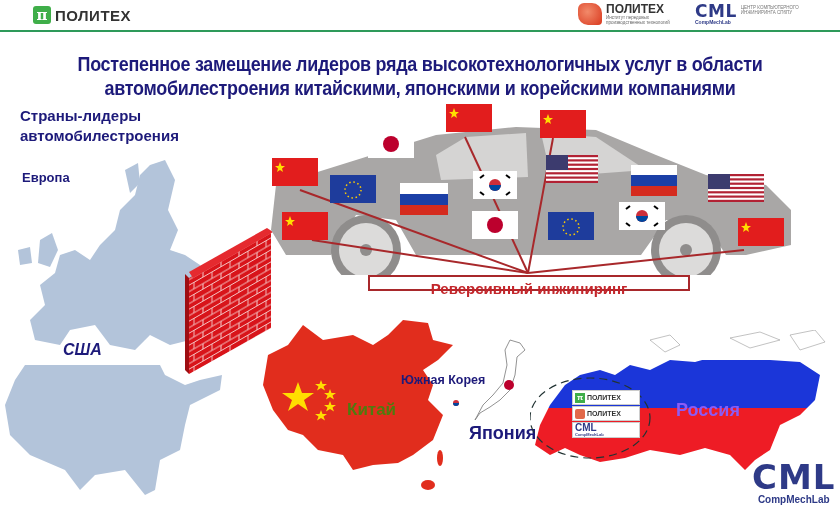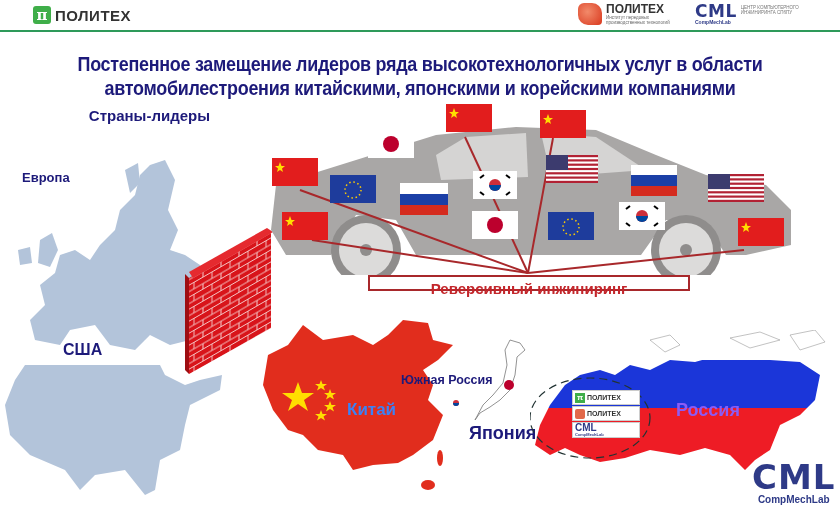--- a/index.html
+++ b/index.html
@@ -21,21 +21,21 @@
 
   .logo-cml-top { position: absolute; left: 695px; top: 3px; display: flex; gap: 4px; }
   .cml-block { display: flex; flex-direction: column; line-height: 1; }
   .cml-big { font-weight: 900; font-size: 17px; color: #2e3a87; letter-spacing: 0.5px; font-family: "DejaVu Sans", sans-serif; }
   .cml-small { font-size: 5px; font-weight: bold; color: #2e3a87; }
   .cml-desc { font-size: 4.5px; color: #777; line-height: 1.2; width: 60px; margin-top: 2px; }
 
   
   .title { position: absolute; left: 20px; top: 52px; width: 800px; text-align: center; color: #1d1a7a; font-weight: bold; font-size: 19.5px; line-height: 24px; letter-spacing: -0.3px; font-family: "Liberation Sans Narrow", "Liberation Sans", sans-serif; transform: scaleX(0.92); transform-origin: center top; }
 
-  .subtitle { position: absolute; left: 20px; top: 106px; width: 190px; text-align: right; color: #1d1a7a; font-weight: bold; font-size: 15px; line-height: 20px; }
+  .subtitle { position: absolute; left: 20px; top: 106px; width: 190px; text-align: left; color: #1d1a7a; font-weight: bold; font-size: 15px; line-height: 20px; }
   .label { position: absolute; color: #1d1a7a; font-weight: bold; font-size: 13px; }
 
   
   .map { position: absolute; }
   .map svg { display: block; }
 
   
   .car { position: absolute; left: 266px; top: 115px; width: 530px; height: 160px; }
 
   .flag { position: absolute; width: 46px; height: 28px; overflow: hidden; }
@@ -70,20 +70,21 @@
   <div class="header-line"></div>
 </div>
 
 <div class="title">
   <div>Постепенное замещение лидеров ряда высокотехнологичных услуг в области</div>
   <div>автомобилестроения китайскими, японскими и корейскими компаниями</div>
 </div>
 
 <div class="subtitle">
   <div>Страны-лидеры</div>
+  <div>автомобилестроения</div>
 </div>
 
 <div class="map" style="left:0;top:155px;">
   <svg width="230" height="200" viewBox="0 0 230 200">
     <path fill="#b3c4da" d="M150,10 L165,5 L175,25 L168,55 L178,75 L170,95 L185,100 L200,110 L215,135 L210,165 L190,185 L170,190 L150,180 L135,195 L110,190 L95,170 L70,175 L60,190 L35,185 L30,165 L45,150 L40,130 L55,118 L60,100 L75,95 L90,105 L100,90 L115,75 L120,55 L135,40 L140,20 Z"></path>
     <path fill="#b3c4da" d="M40,85 L52,78 L58,95 L50,112 L38,108 Z"></path>
     <path fill="#b3c4da" d="M18,95 L30,92 L32,108 L20,110 Z"></path>
     <path fill="#b3c4da" d="M125,15 L138,8 L140,28 L130,38 Z"></path>
   </svg>
 </div>
@@ -101,21 +102,21 @@
     <path d="M4,44 L82,0 L88,4 L8,50 Z" fill="#e52a2f"></path>
     <path d="M4,50 L4,146 L0,142 L0,46 Z" fill="#9e0e12"></path>
   </svg>
 </div>
 
 <div class="map" style="left:0;top:360px;">
   <svg width="230" height="145" viewBox="0 0 230 145">
     <path fill="#b3c4da" d="M25,5 L160,5 L165,15 L185,25 L200,20 L222,15 L220,30 L190,45 L185,65 L180,90 L160,100 L155,130 L145,135 L125,110 L95,115 L80,130 L65,110 L30,95 L10,75 L5,45 L15,20 Z"></path>
   </svg>
 </div>
-<div class="label" style="left:63px;top:341px;font-size:16px;">США</div>
+<div class="label" style="left:63px;top:341px;font-size:16px;font-style:italic;">США</div>
 
 <div class="car">
   <svg width="530" height="160" viewBox="0 0 530 160">
     <path fill="#a9a7a6" d="M10,70 L90,45 L170,20 L250,12 L330,15 L390,40 L440,60 L500,70 L525,95 L525,130 L480,140 L460,140 L440,110 L400,105 L375,140 L150,140 L130,105 L90,100 L65,140 L20,140 L5,115 Z"></path>
     <path fill="#d5d4d3" d="M170,40 L200,22 L260,18 L262,62 L175,65 Z"></path>
     <path fill="#d5d4d3" d="M275,18 L330,22 L380,55 L285,62 Z"></path>
     <circle cx="100" cy="135" r="35" fill="#8f8d8c"></circle>
     <circle cx="100" cy="135" r="27" fill="#dcdbda"></circle>
     <circle cx="100" cy="135" r="6" fill="#8f8d8c"></circle>
     <circle cx="420" cy="135" r="35" fill="#8f8d8c"></circle>
@@ -276,36 +277,36 @@
     <path fill="#e12d1d" d="M10,40 L30,30 L45,10 L65,25 L95,20 L115,30 L130,20 L145,5 L170,8 L175,25 L195,30 L180,45 L165,55 L175,70 L170,85 L185,100 L175,125 L155,140 L140,148 L115,150 L95,155 L85,140 L60,135 L45,120 L30,115 L15,95 L5,70 Z"></path>
     <ellipse cx="170" cy="170" rx="7" ry="5" fill="#e12d1d"></ellipse>
     <ellipse cx="182" cy="143" rx="3" ry="8" fill="#e12d1d"></ellipse>
     <polygon points="40,67 44,78 56,78 46,85 50,96 40,89 30,96 34,85 24,78 36,78" fill="#ffde00"></polygon>
     <polygon points="63,65 64.5,69 69,69 65.5,71.5 67,75.5 63,73 59,75.5 60.5,71.5 57,69 61.5,69" fill="#ffde00"></polygon>
     <polygon points="72,74 73.5,78 78,78 74.5,80.5 76,84.5 72,82 68,84.5 69.5,80.5 66,78 70.5,78" fill="#ffde00"></polygon>
     <polygon points="72,86 73.5,90 78,90 74.5,92.5 76,96.5 72,94 68,96.5 69.5,92.5 66,90 70.5,90" fill="#ffde00"></polygon>
     <polygon points="63,95 64.5,99 69,99 65.5,101.5 67,105.5 63,103 59,105.5 60.5,101.5 57,99 61.5,99" fill="#ffde00"></polygon>
   </svg>
 </div>
-<div class="map-label" style="left:347px;top:400px;color:#3b82f6;font-size:17px;">Китай</div>
+<div class="map-label" style="left:347px;top:400px;color:#4d7c0f;font-size:17px;">Китай</div>
 
 <div class="map" style="left:465px;top:335px;">
   <svg width="70" height="90" viewBox="0 0 70 90">
     <path d="M45,5 L55,8 L60,15 L52,22 L50,40 L45,55 L35,65 L25,72 L15,78 L10,85 L18,70 L28,60 L38,48 L42,30 L40,15 Z" fill="#fff" stroke="#777" stroke-width="0.8"></path>
     <circle cx="44" cy="50" r="5" fill="#bc002d"></circle>
   </svg>
 </div>
 <div class="map" style="left:449px;top:397px;">
   <svg width="14" height="12">
       <rect width="14" height="12" fill="#fff"></rect>
       <circle cx="7" cy="6" r="3" fill="#cd2e3a"></circle>
       <path d="M4,6 A3,3 0 0 0 10,6 Z" fill="#0047a0"></path>
     </svg>
 </div>
-<div class="map-label" style="left:401px;top:373px;color:#1d1a7a;font-size:12.5px;">Южная Россия</div>
+<div class="map-label" style="left:401px;top:373px;color:#1d1a7a;font-size:12.5px;">Южная Корея</div>
 <div class="map-label" style="left:469px;top:423px;color:#1d1a7a;font-size:18px;">Япония</div>
 
 <div class="map" style="left:530px;top:330px;">
   <svg width="310" height="160" viewBox="0 0 310 160">
     <defs>
       <clipPath id="ruClip">
         <path d="M10,95 L20,75 L35,55 L50,45 L70,40 L85,45 L100,35 L120,40 L140,30 L165,32 L190,25 L215,28 L240,30 L270,32 L290,45 L285,70 L270,85 L250,95 L240,120 L225,130 L215,140 L200,125 L175,118 L150,125 L120,120 L95,128 L70,132 L50,125 L35,118 L20,125 L5,115 Z"></path>
       </clipPath>
     </defs>
     <g clip-path="url(#ruClip)">

